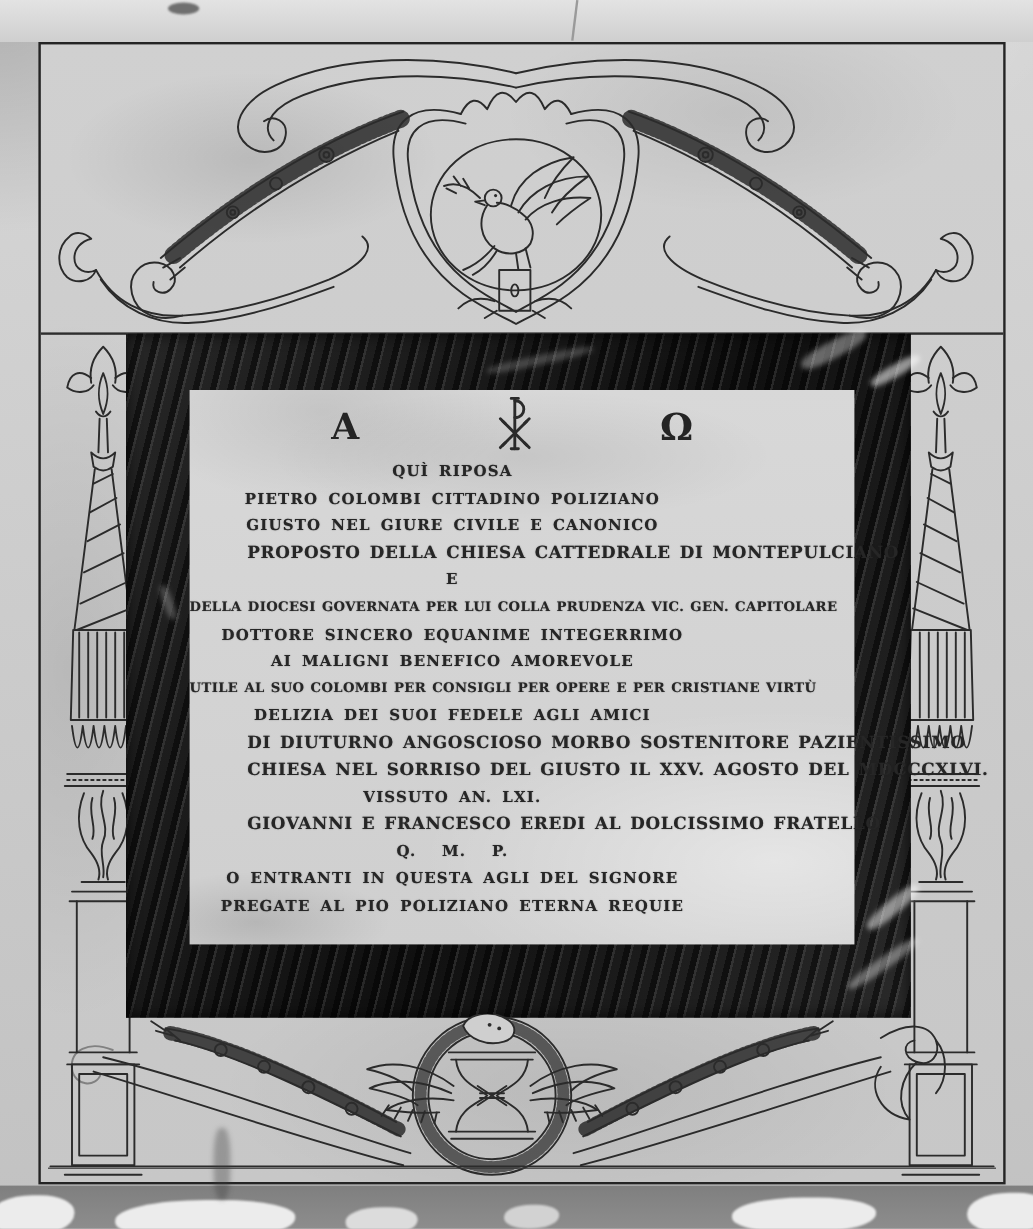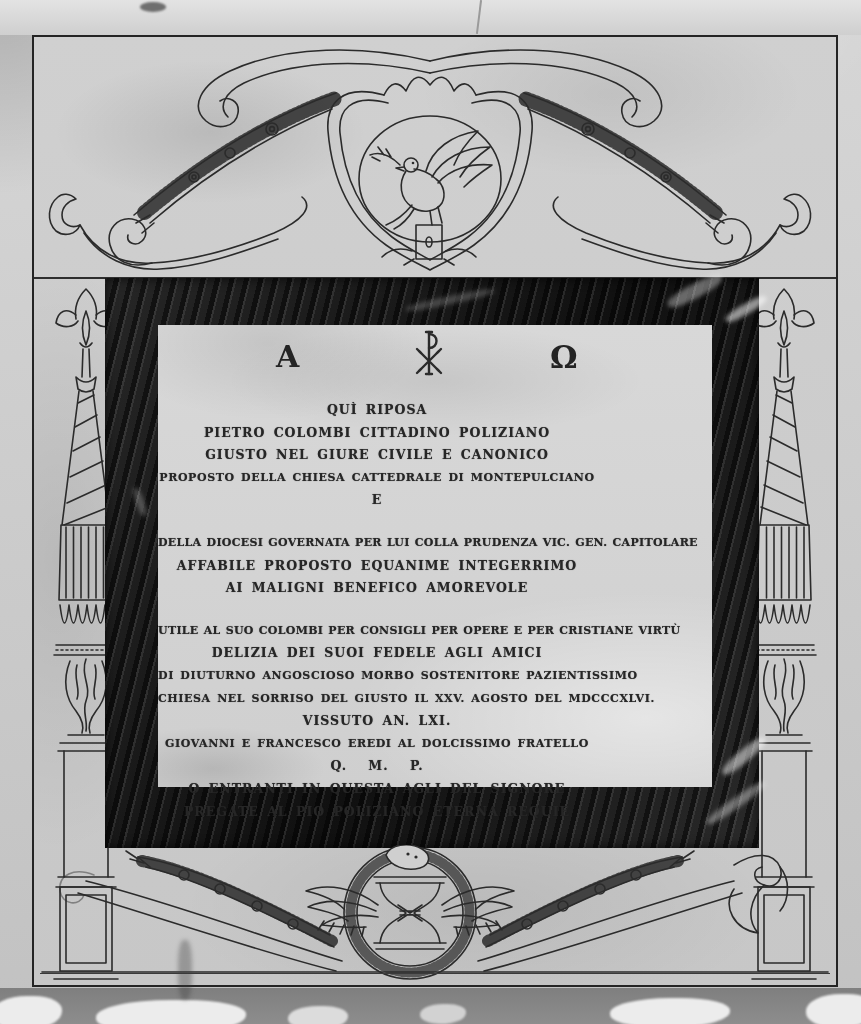--- a/index.html
+++ b/index.html
@@ -64,26 +64,26 @@
            radial-gradient(300px 80px at 50% 12%, rgba(0,0,0,.08), transparent 70%),
            radial-gradient(220px 110px at 20% 4%, rgba(0,0,0,.09), transparent 70%),
            radial-gradient(420px 180px at 88% 85%, rgba(255,255,255,.45), transparent 70%),
            radial-gradient(160px 60px at 10% 96%, rgba(0,0,0,.12), transparent 70%),
            linear-gradient(#d8d8d8,#cfcfcf);}
   .symbols{position:relative;height:58px;}
   .sym{position:absolute;top:14px;color:#242424;font-weight:bold;}
   .alpha{left:118px;font-size:30px;}
   .omega{left:392px;font-size:31px;}
   .chirho{left:256px;top:4px;}
-  .lines{position:absolute;left:0;top:74px;width:438px;}
+  .lines{position:absolute;left:0;top:57px;width:438px;}
   .line{height:22.6px;line-height:22.6px;text-align:center;white-space:nowrap;
         color:#262626;font-weight:bold;font-size:12.5px;letter-spacing:1px;word-spacing:3px;
         text-shadow:0 0 1px rgba(30,30,30,.55);}
-  .line.long{font-size:11px;letter-spacing:0.3px;word-spacing:1px;margin-top:20px;}
-  .line.med{font-size:11px;letter-spacing:0.6px;word-spacing:2px;}
+  .line.long{font-size:11px;letter-spacing:0.3px;word-spacing:1px;}
+  .line.med{font-size:14px;letter-spacing:0.6px;word-spacing:2px;padding-left:48px;}
   .line.wide{word-spacing:16px;text-align:center;}
   svg{display:block;}
   .lineart{stroke:#2b2b2b;fill:none;stroke-width:1.6;stroke-linecap:round;stroke-linejoin:round;}
 </style>
 </head>
 <body>
 
 <div class="stage">
   <div class="wall-top"></div>
   <div class="crack"></div>
@@ -222,21 +222,21 @@
           </svg>
           <span class="sym omega">Ω</span>
         </div>
         <div class="lines">
           <div class="line">QUÌ RIPOSA</div>
           <div class="line">PIETRO COLOMBI CITTADINO POLIZIANO</div>
           <div class="line">GIUSTO NEL GIURE CIVILE E CANONICO</div>
           <div class="line med">PROPOSTO DELLA CHIESA CATTEDRALE DI MONTEPULCIANO</div>
           <div class="line">E</div>
           <div class="line long">DELLA DIOCESI GOVERNATA PER LUI COLLA PRUDENZA VIC. GEN. CAPITOLARE</div>
-          <div class="line">AFFABILE PROPOSTO EQUANIME INTEGERRIMO</div>
+          <div class="line">DOTTORE SINCERO EQUANIME INTEGERRIMO</div>
           <div class="line">AI MALIGNI BENEFICO AMOREVOLE</div>
           <div class="line long">UTILE AL SUO COLOMBI PER CONSIGLI PER OPERE E PER CRISTIANE VIRTÙ</div>
           <div class="line">DELIZIA DEI SUOI FEDELE AGLI AMICI</div>
           <div class="line med">DI DIUTURNO ANGOSCIOSO MORBO SOSTENITORE PAZIENTISSIMO</div>
           <div class="line med">CHIESA NEL SORRISO DEL GIUSTO IL XXV. AGOSTO DEL MDCCCXLVI.</div>
           <div class="line">VISSUTO AN. LXI.</div>
           <div class="line med">GIOVANNI E FRANCESCO EREDI AL DOLCISSIMO FRATELLO</div>
           <div class="line wide">Q.  M.  P.</div>
           <div class="line">O ENTRANTI IN QUESTA AGLI DEL SIGNORE</div>
           <div class="line">PREGATE AL PIO POLIZIANO ETERNA REQUIE</div>

